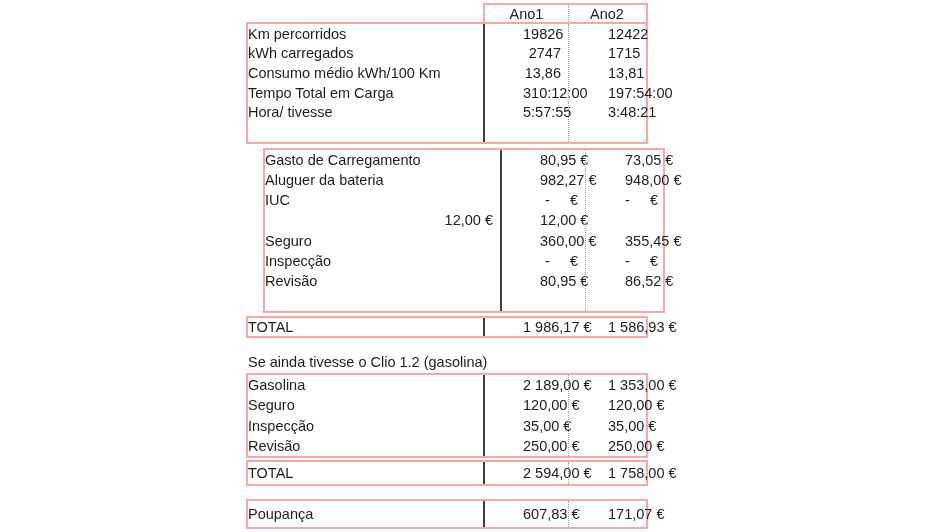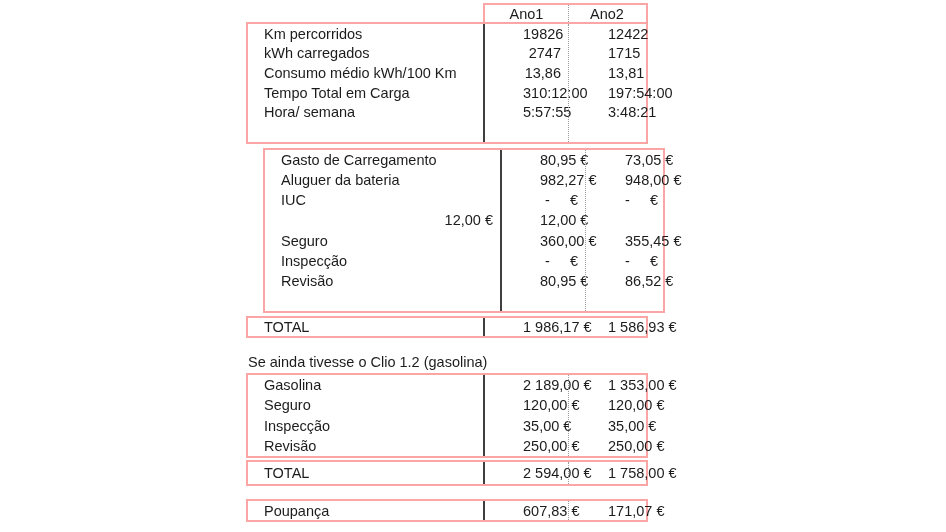--- a/index.html
+++ b/index.html
@@ -8,21 +8,21 @@
     font-family:"Liberation Sans","DejaVu Sans",sans-serif;
     font-size:14.5px; color:#1c1c1c; overflow:hidden;
   }
   .box {
     position:absolute; box-sizing:border-box; background:#ffffff;
     border:2px solid #fca5a5;
   }
   .grid-rows { display:grid; height:100%; }
   .row { display:grid; grid-template-columns:235px 85px 78px; align-items:center; }
   .row-2col { display:grid; grid-template-columns:83px 78px; align-items:center; height:100%; }
-  .cell-label { padding-left:16px; text-align:left; white-space:nowrap; overflow:hidden; }
+  .cell-label { padding-left:0; text-align:left; white-space:nowrap; overflow:hidden; }
   .cell-num { text-align:right; padding-right:7px; white-space:nowrap;padding-left:40px; }
   .cell-center { text-align:center; }
   .vline { position:absolute; top:0; bottom:0; left:235px; width:2px; background:#3f3f3f; }
   .vdot  { position:absolute; top:0; bottom:0; width:0; border-left:1px dotted #9b9b9b; }
   .vdot-main { left:320px; }
   .vdot-hdr  { left:83px; }
   .bold { font-weight:normal; }
   .note { position:absolute; left:248px; top:354px; white-space:nowrap; }
 </style>
 </head>
@@ -56,21 +56,21 @@
         <div class="cell-label">Consumo médio kWh/100 Km</div>
         <div class="cell-num">13,86</div>
         <div class="cell-num">13,81</div>
       </div>
       <div class="row">
         <div class="cell-label">Tempo Total em Carga</div>
         <div class="cell-num">310:12:00</div>
         <div class="cell-num">197:54:00</div>
       </div>
       <div class="row">
-        <div class="cell-label">Hora/ semana</div>
+        <div class="cell-label">Hora/ tivesse</div>
         <div class="cell-num">5:57:55</div>
         <div class="cell-num">3:48:21</div>
       </div>
     </div>
   </div>
 
   <div class="box" style="left:263px; top:148px; width:402px; height:165px;">
     <div class="vline"></div>
     <div class="vdot vdot-main"></div>
     <div class="grid-rows" style="grid-template-rows:repeat(8,1fr);">
@@ -152,21 +152,21 @@
   <div class="box" style="left:246px; top:460px; width:402px; height:26px;">
     <div class="vline"></div>
     <div class="vdot vdot-main"></div>
     <div class="row bold" style="height:100%;">
       <div class="cell-label">TOTAL</div>
       <div class="cell-num">2 594,00 €</div>
       <div class="cell-num">1 758,00 €</div>
     </div>
   </div>
 
-  <div class="box" style="left:246px; top:499px; width:402px; height:23px;">
+  <div class="box" style="left:246px; top:499px; width:402px; height:30px;">
     <div class="vline"></div>
     <div class="vdot vdot-main"></div>
     <div class="row bold" style="height:100%;">
       <div class="cell-label">Poupança</div>
       <div class="cell-num">607,83 €</div>
       <div class="cell-num">171,07 €</div>
     </div>
   </div>
 
 </div>

